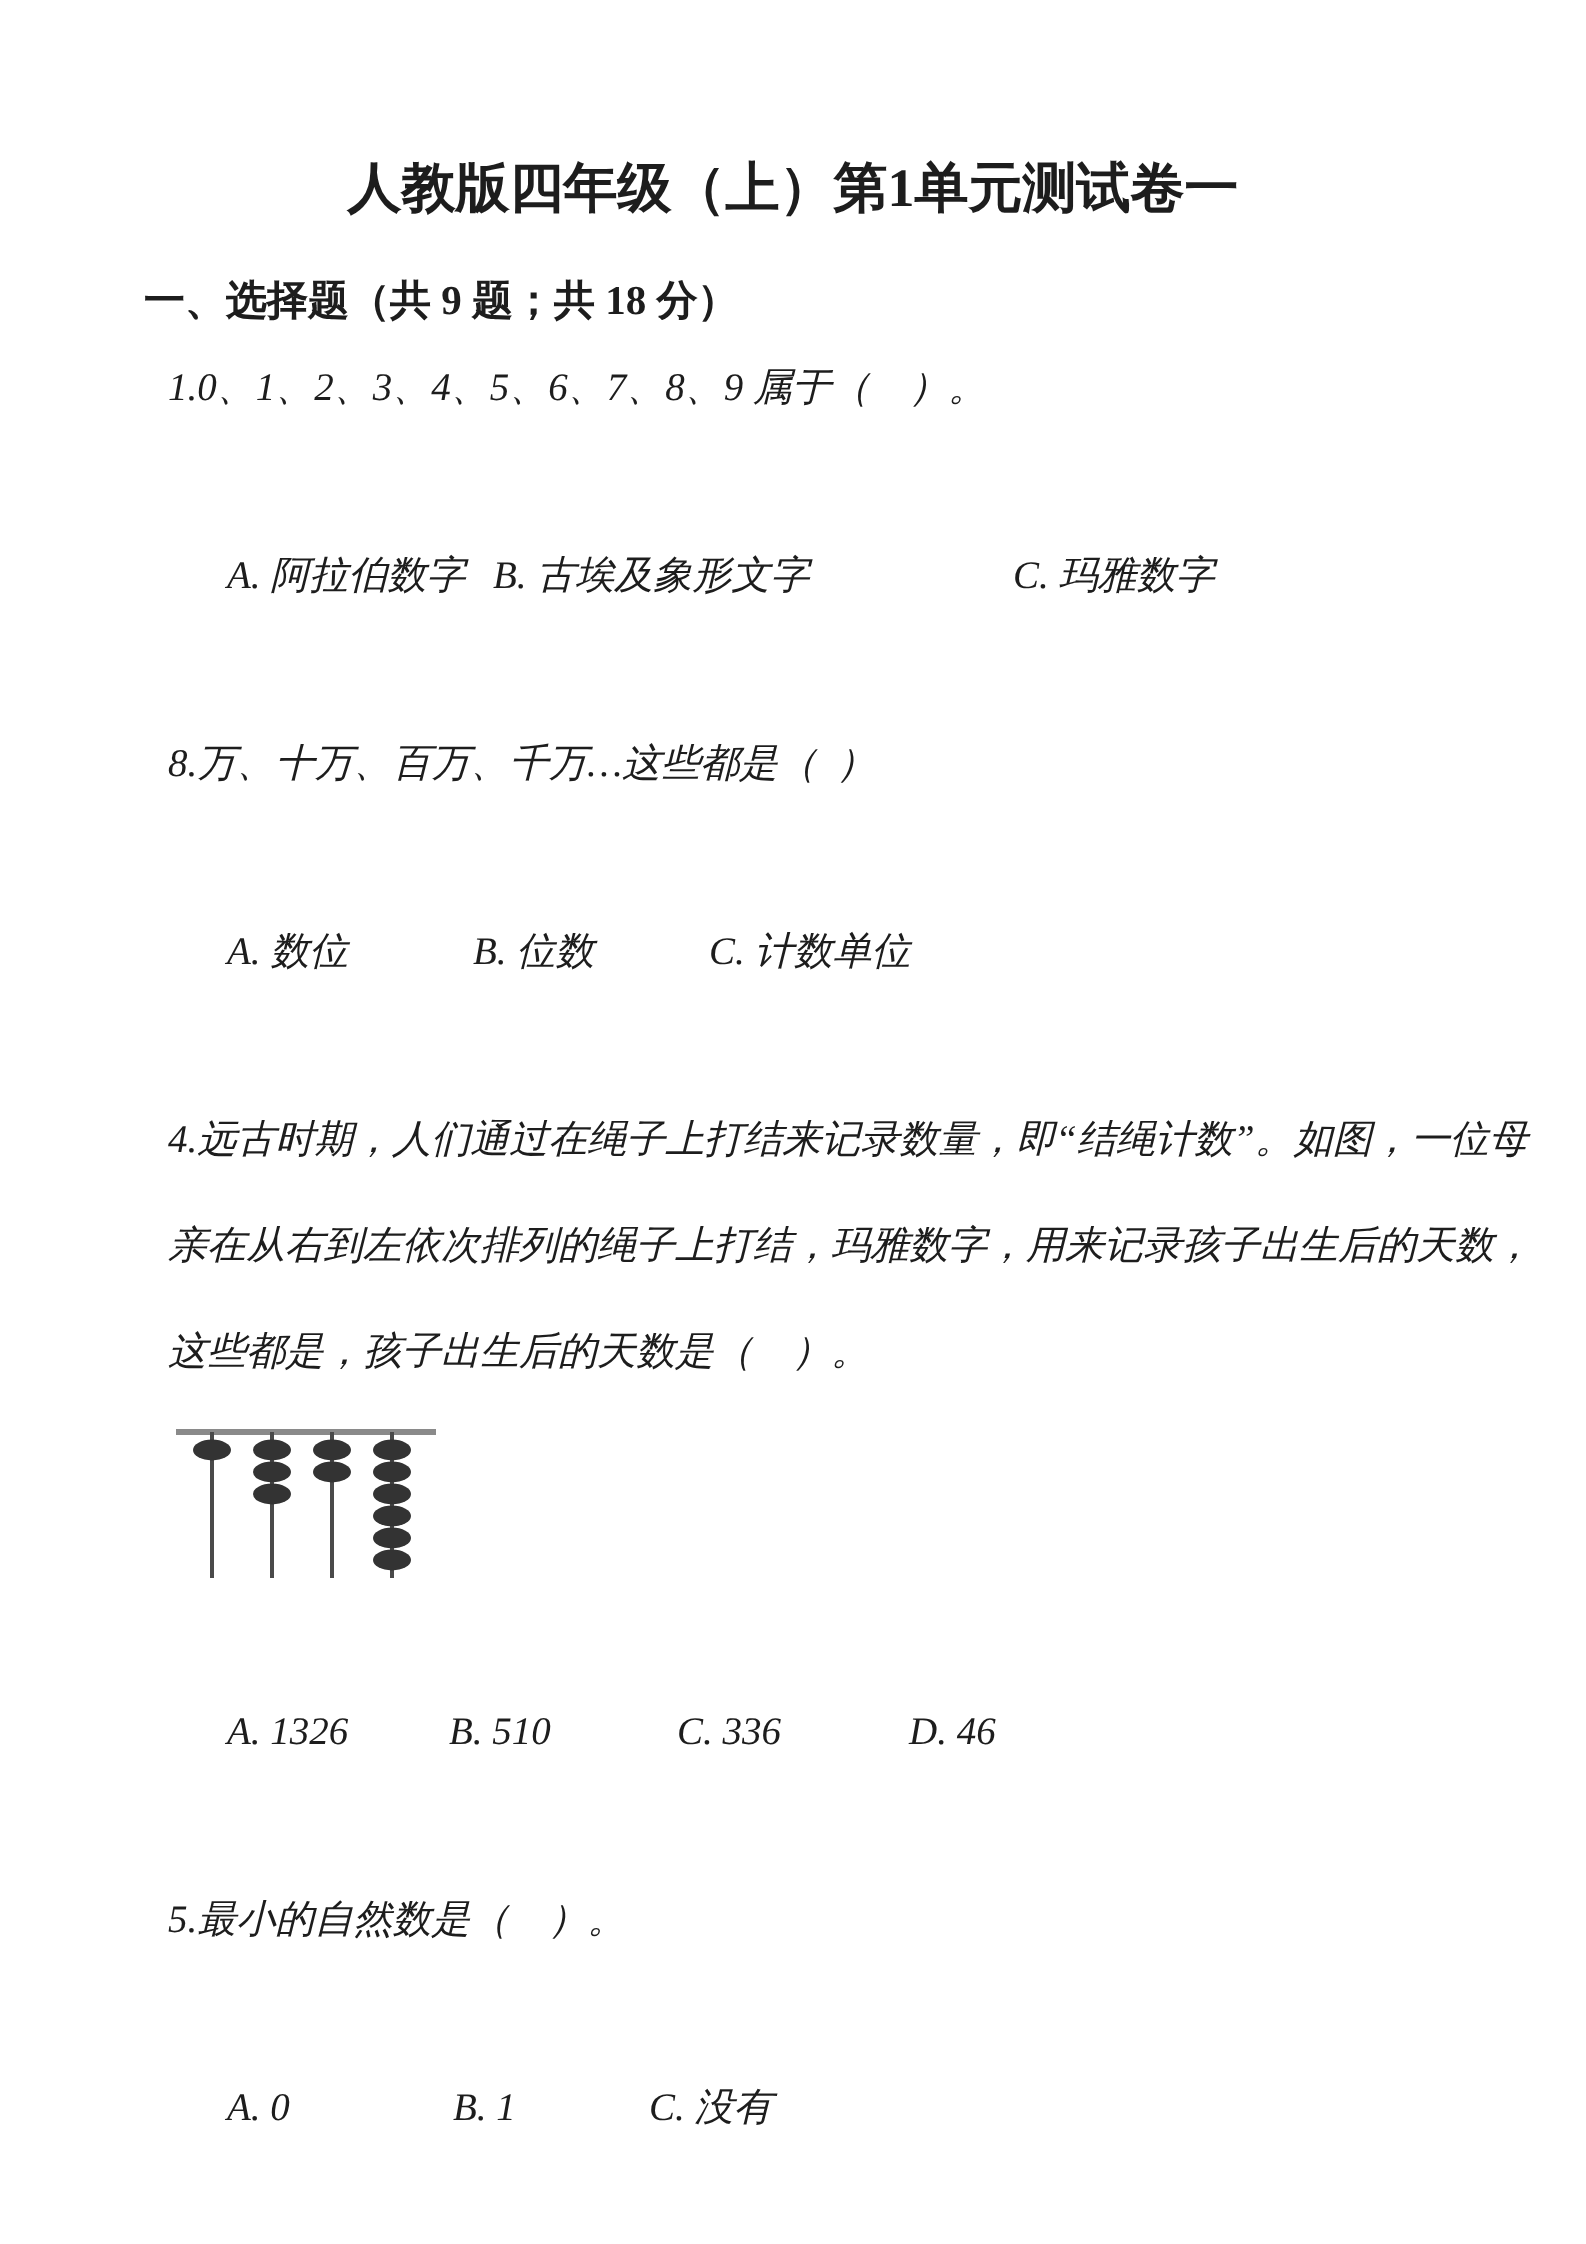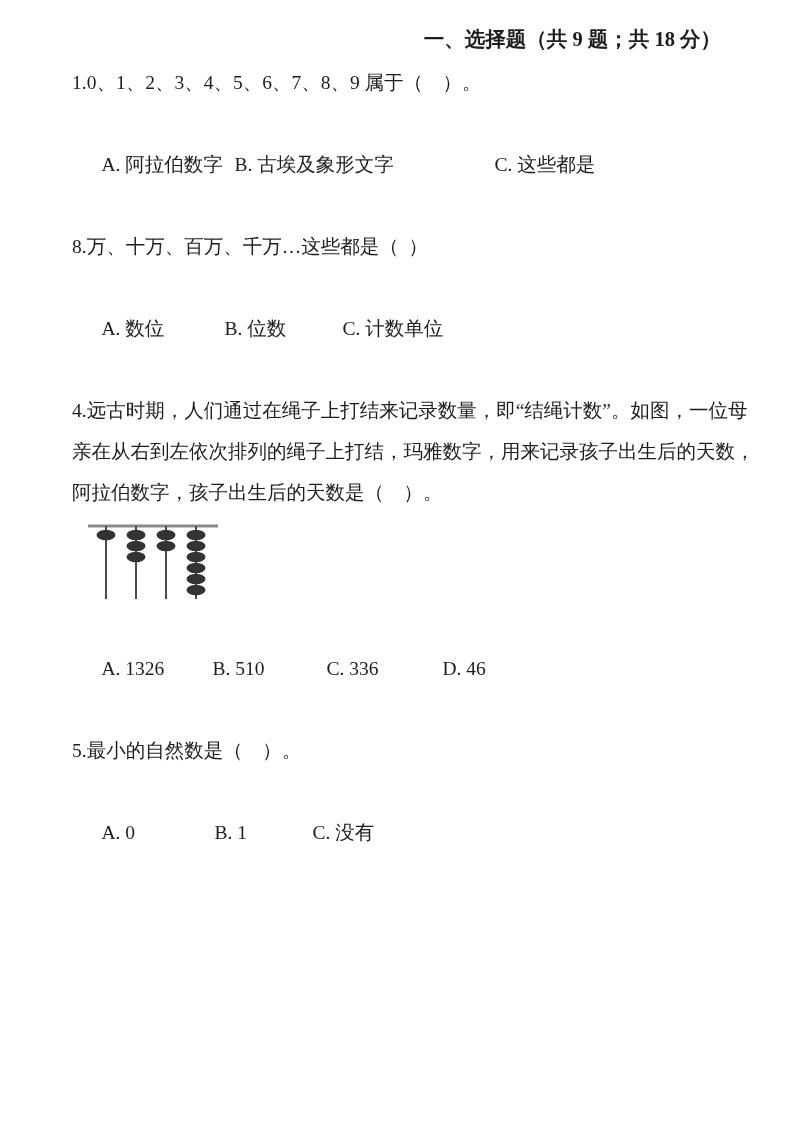--- a/index.html
+++ b/index.html
@@ -15,32 +15,32 @@
 
   .title {
     margin: 76px 0 0 0;
     text-align: center;
     font-size: 27px;
     font-weight: bold;
     line-height: 36px;
     white-space: pre;
   }
   .section {
-    margin: 24px 0 0 12px;
+    margin: 24px 0 0 0;
     font-size: 20.5px;
     font-weight: bold;
     line-height: 30px;
     white-space: pre;
-    text-align: right;
   }
   .line {
     font-size: 19.5px;
     line-height: 41px;
-    margin: 0;
+    margin: 12px;
     white-space: pre;
+    font-style: italic;
   }
   .first { margin-top: 8px; }
   .opts { padding-left: 10px; }
   .opts span { display: inline-block; white-space: pre; }
 
   .r1 span:nth-child(1){width:133px} .r1 span:nth-child(2){width:260px}
   .r2 span:nth-child(1){width:116px} .r2 span:nth-child(2){width:120px} .r2 span:nth-child(3){width:120px}
   .r3 span:nth-child(1){width:123px} .r3 span:nth-child(2){width:118px}
   .r4 span:nth-child(1){width:111px} .r4 span:nth-child(2){width:114px} .r4 span:nth-child(3){width:116px}
   .r5 span:nth-child(1){width:113px} .r5 span:nth-child(2){width:98px}
@@ -49,36 +49,37 @@
     margin: 6px 0 4px 14px;
     width: 135px; height: 84px;
   }
   .figure svg { display: block; }
 </style>
 </head>
 <body>
 
 <div class="doc">
 
+  <h1 class="title">人教版四年级（上）第1单元测试卷一</h1>
   <h2 class="section">一、选择题（共 9 题；共 18 分）</h2>
 
   <p class="line first">1.0、1、2、3、4、5、6、7、8、9 属于（    ）。</p>
   <p class="line opts r1">
-    <span>A. 阿拉伯数字</span><span>B. 古埃及象形文字</span><span>C. 这些都是</span>
+    <span>A. 阿拉伯数字</span><span>B. 古埃及象形文字</span><span>C. 玛雅数字</span>
   </p>
 
 
   <p class="line">8.万、十万、百万、千万…这些都是（  ）</p>
   <p class="line opts r3">
     <span>A. 数位</span><span>B. 位数</span><span>C. 计数单位</span>
   </p>
 
   <p class="line">4.远古时期，人们通过在绳子上打结来记录数量，即“结绳计数”。如图，一位母</p>
   <p class="line">亲在从右到左依次排列的绳子上打结，玛雅数字，用来记录孩子出生后的天数，</p>
-  <p class="line">阿拉伯数字，孩子出生后的天数是（    ）。</p>
+  <p class="line">这些都是，孩子出生后的天数是（    ）。</p>
 
   <div class="figure">
     <svg width="135" height="84" viewBox="0 0 135 84" xmlns="http://www.w3.org/2000/svg">
         <line x1="2" y1="7" x2="132" y2="7" stroke="#8a8a8a" stroke-width="3"></line>
         <line x1="20" y1="7" x2="20" y2="80" stroke="#4a4a4a" stroke-width="2"></line>
         <ellipse cx="20" cy="16" rx="9.5" ry="5.2" fill="#333333"></ellipse>
         <line x1="50" y1="7" x2="50" y2="80" stroke="#4a4a4a" stroke-width="2"></line>
         <ellipse cx="50" cy="16" rx="9.5" ry="5.2" fill="#333333"></ellipse>
         <ellipse cx="50" cy="27" rx="9.5" ry="5.2" fill="#333333"></ellipse>
         <ellipse cx="50" cy="38" rx="9.5" ry="5.2" fill="#333333"></ellipse>

